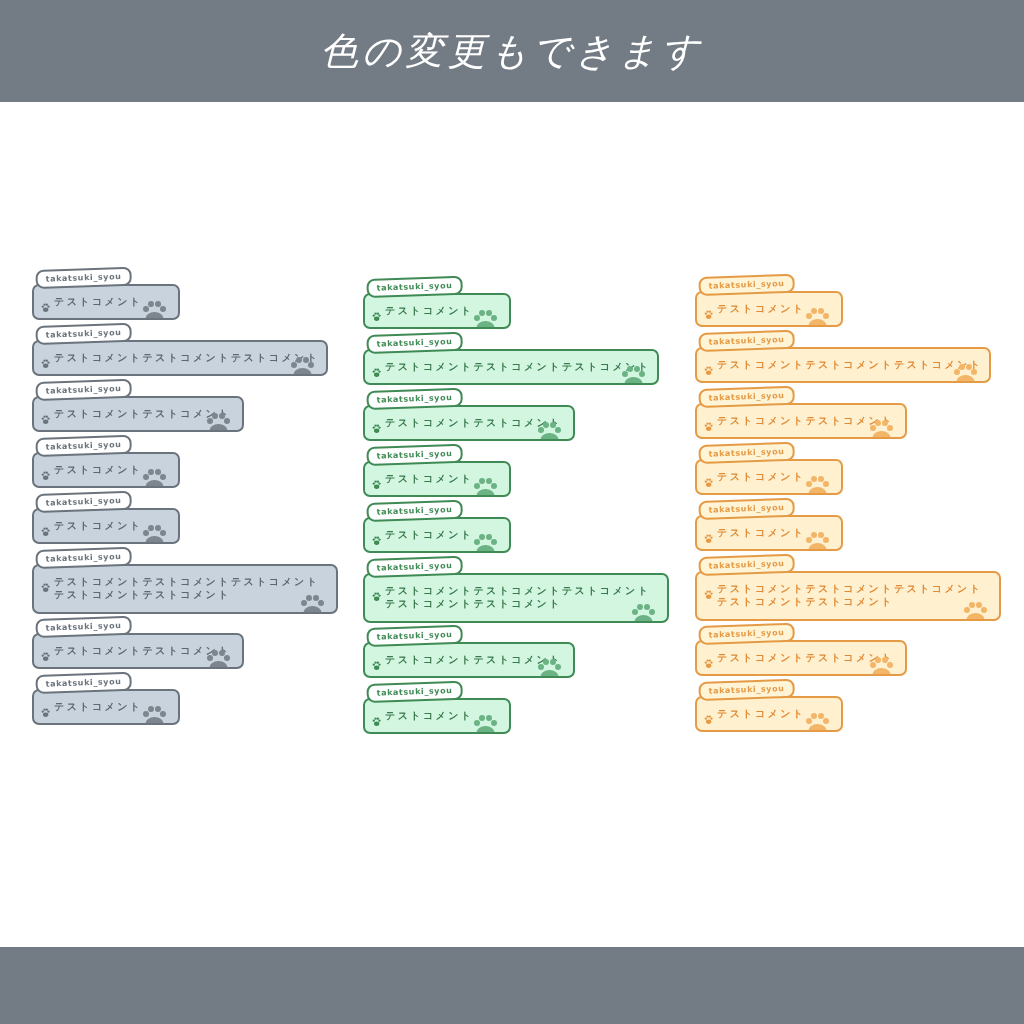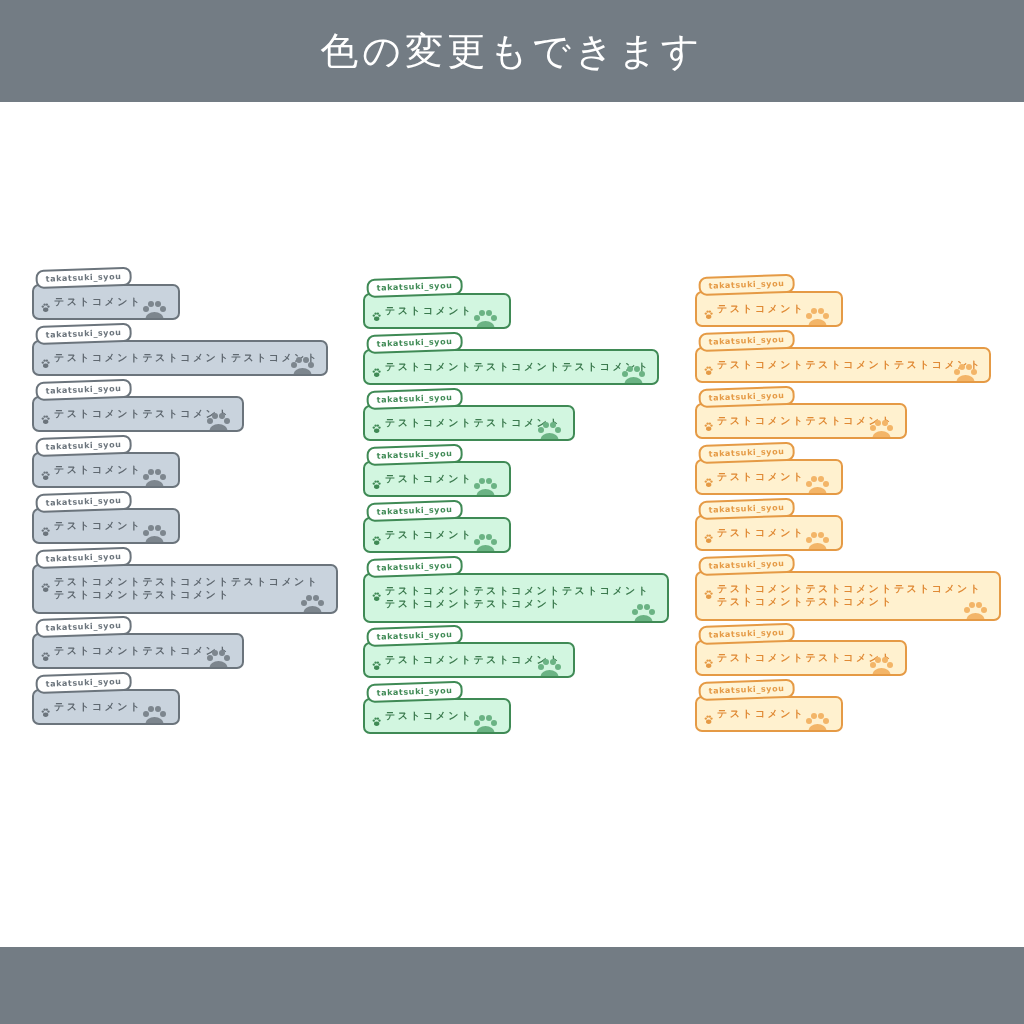--- a/index.html
+++ b/index.html
@@ -1,17 +1,17 @@
 <!DOCTYPE html>
 <html><head>
 <meta charset="utf-8">
 <style>
   html,body{margin:0;padding:0;}
   body{width:1024px;height:1024px;position:relative;background:#fff;overflow:hidden;font-family:"DejaVu Sans",sans-serif;}
-  .topbar{position:absolute;left:0;top:0;width:1024px;height:102px;background:#737c84;display:flex;align-items:center;justify-content:center;}
+  .topbar{position:absolute;left:0;top:0;width:1024px;height:102px;background:#737c84;display:flex;align-items:center;justify-content:center;font-style:italic;}
   .topbar .title{color:#fff;font-size:38px;letter-spacing:4px;font-family:"DejaVu Sans",sans-serif;}
   .bottombar{position:absolute;left:0;top:947px;width:1024px;height:77px;background:#737c84;}
   .col{position:absolute;}
   .item{position:absolute;left:0;}
   .name{position:absolute;left:4px;top:0;height:15px;padding:0 8px;border:2px solid;border-radius:8px;font-size:8px;font-weight:bold;line-height:15px;letter-spacing:0.6px;background:#fff;transform:rotate(-2deg);transform-origin:left bottom;z-index:2;white-space:nowrap;}
   .box{position:absolute;left:0;top:14px;border:2px solid;border-radius:7px;box-sizing:border-box;overflow:hidden;}
   .msg{position:absolute;left:20px;top:9px;font-size:10px;font-weight:bold;letter-spacing:2.4px;line-height:13px;white-space:pre;}
   .paw-sm{position:absolute;left:7px;top:11px;width:9px;height:9px;}
   .paw-big{position:absolute;right:10px;bottom:-3px;width:28px;height:22px;}
   .c-gray .name{border-color:#6b747c;color:#6b747c;}

